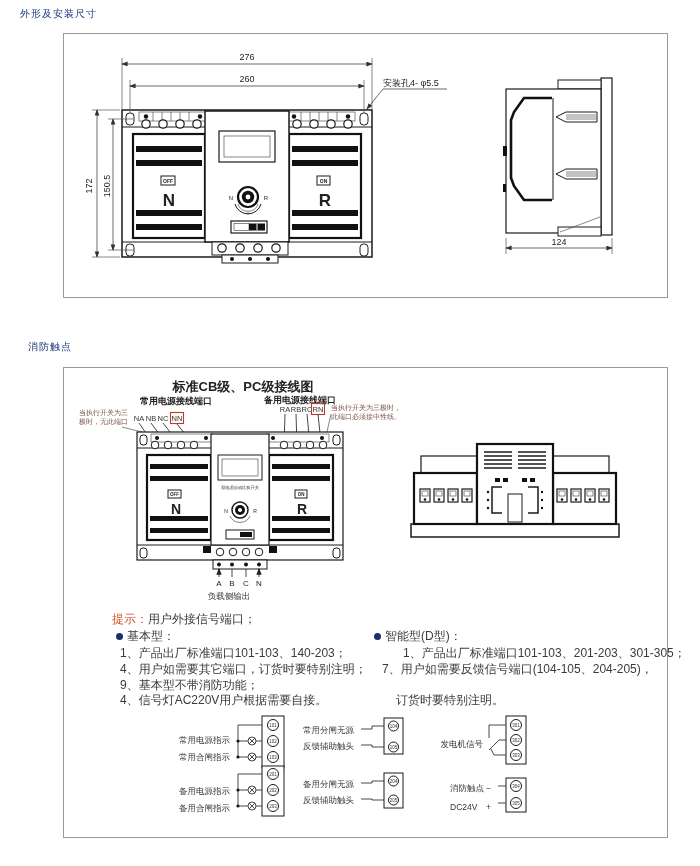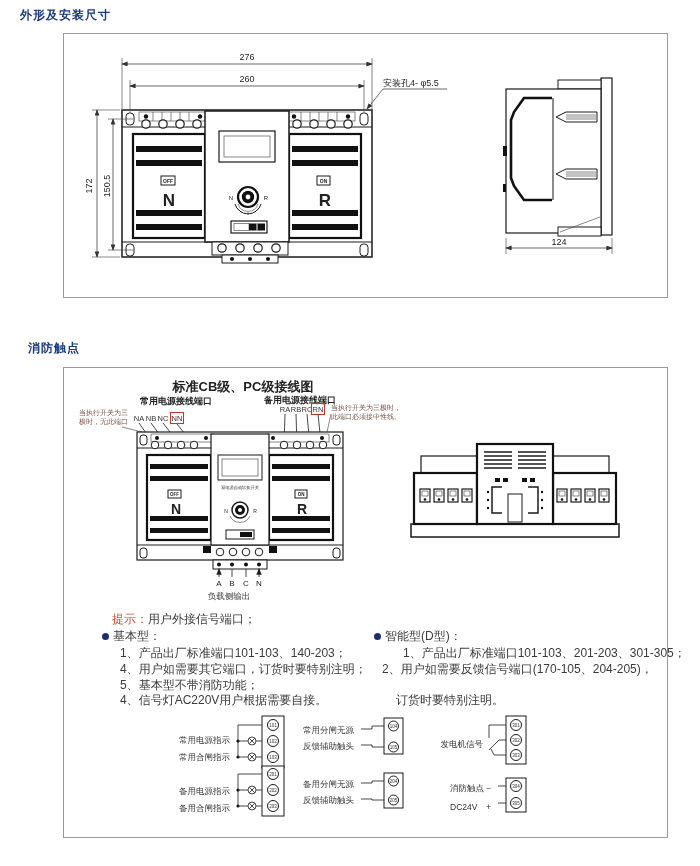--- a/index.html
+++ b/index.html
@@ -1,17 +1,17 @@
 <!DOCTYPE html>
 <html><head>
 <meta charset="utf-8">
 <style>
   html,body{margin:0;padding:0}
   body{width:700px;height:866px;position:relative;background:#fff;font-family:"Liberation Sans",sans-serif;overflow:hidden}
-  .sec-title{position:absolute;color:#1a3a7e;font-weight:bold;font-size:12px;letter-spacing:1px}
+  .sec-title{position:absolute;color:#1a3a7e;font-weight:normal;font-size:10px;letter-spacing:1px}
   .panel{position:absolute;border:1.5px solid #9a9a9a;background:#fff;box-sizing:border-box}
   .abs{position:absolute;left:0;top:0}
   
   .s07{stroke:#555;stroke-width:.7;fill:none}
   .s1{stroke:#1a1a1a;stroke-width:1;fill:none}
   .s12{stroke:#1a1a1a;stroke-width:1.2;fill:none}
   .s15{stroke:#1a1a1a;stroke-width:1.5;fill:none}
   .s2{stroke:#111;stroke-width:2.2;fill:none}
   .sb{stroke:#111;stroke-width:2.6;fill:none}
   .dim{stroke:#444;stroke-width:.8;fill:none}
@@ -522,26 +522,26 @@
     <circle cx="516" cy="803" r="5.5" class="s1 wht"></circle>
       <text x="516" y="805" text-anchor="middle" class="t45">305</text>
     <line x1="498" y1="786" x2="506" y2="786" class="wire"></line>
     <line x1="498" y1="803" x2="506" y2="803" class="wire"></line>
   </g>
 </svg>
 
 <div class="note" style="left:112px;top:611px">
   <span class="tip-label">提示：</span><span>用户外接信号端口；</span>
 </div>
-<div class="note" style="left:102px;top:628px">
+<div class="note" style="left:116px;top:628px">
   <span class="bullet"></span><span>基本型：</span>
 </div>
 <div class="note" style="left:120px;top:645px">1、产品出厂标准端口101-103、140-203；</div>
 <div class="note" style="left:120px;top:661px">4、用户如需要其它端口，订货时要特别注明；</div>
-<div class="note" style="left:120px;top:677px">5、基本型不带消防功能；</div>
+<div class="note" style="left:120px;top:677px">9、基本型不带消防功能；</div>
 <div class="note" style="left:120px;top:692px">4、信号灯AC220V用户根据需要自接。</div>
 
 <div class="note" style="left:374px;top:628px">
   <span class="bullet"></span><span>智能型(D型)：</span>
 </div>
 <div class="note" style="left:403px;top:645px">1、产品出厂标准端口101-103、201-203、301-305；</div>
-<div class="note" style="left:382px;top:661px">2、用户如需要反馈信号端口(170-105、204-205)，</div>
+<div class="note" style="left:382px;top:661px">7、用户如需要反馈信号端口(104-105、204-205)，</div>
 <div class="note" style="left:396px;top:692px">订货时要特别注明。</div>
 
 </body></html>

